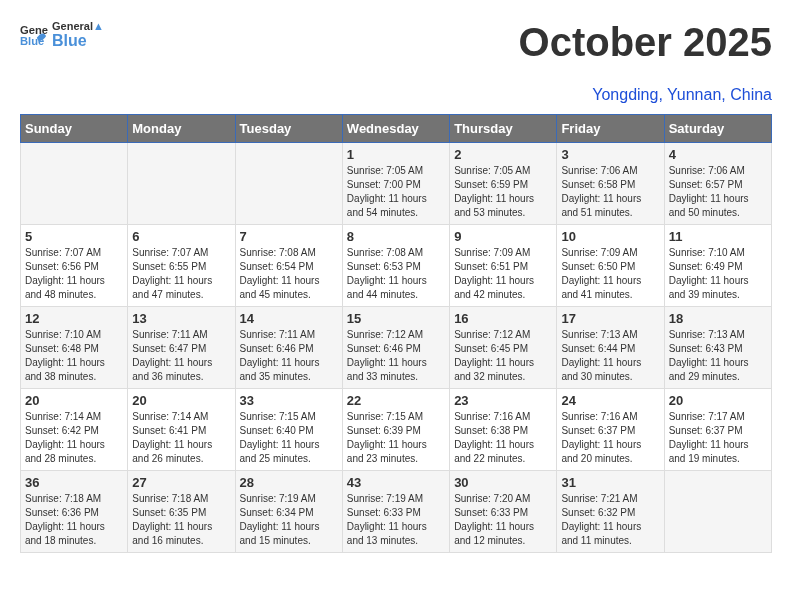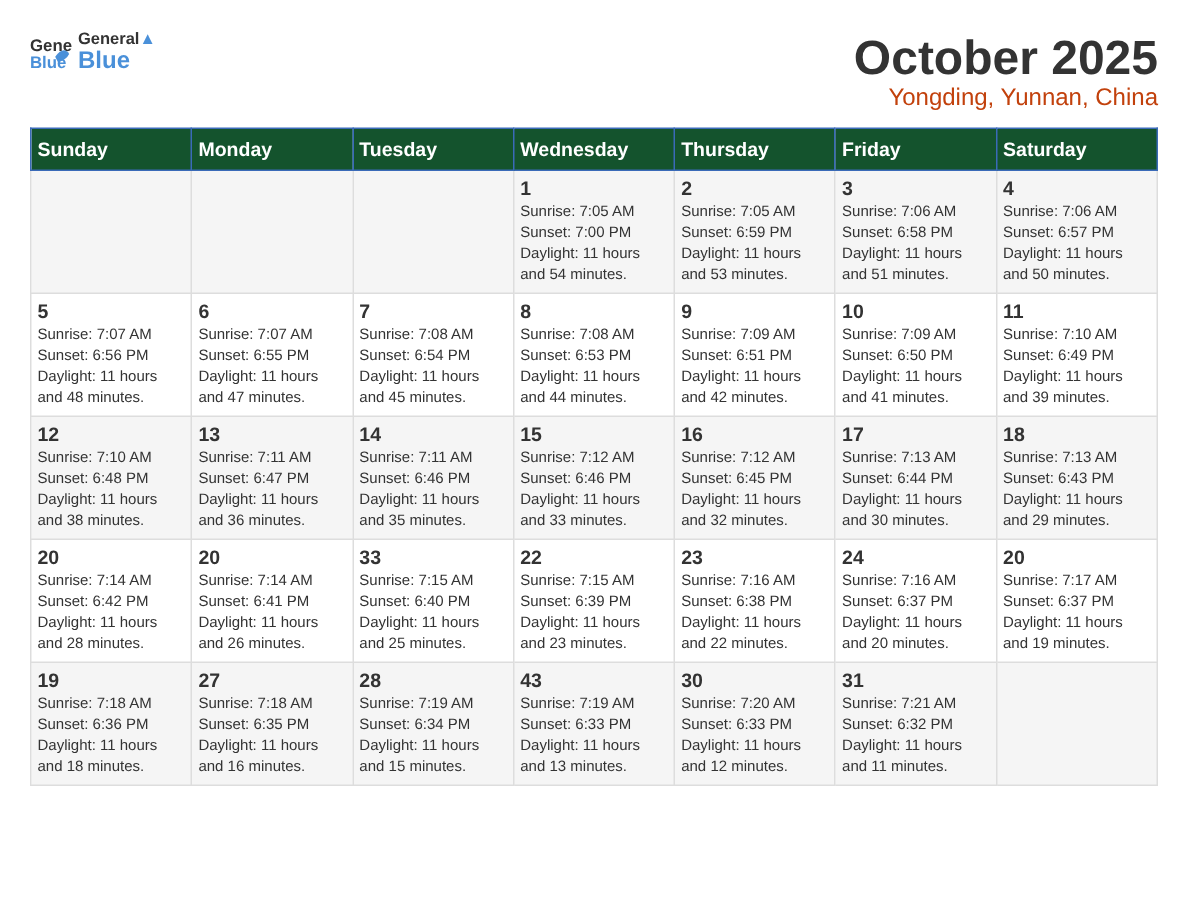--- a/index.html
+++ b/index.html
@@ -22,35 +22,36 @@
       gap: 4px;
     }
     .logo-icon {
       width: 28px;
       height: 28px;
     }
     .title-area {
       text-align: right;
     }
     .calendar-title {
-      font-size: 32px;
+      font-size: 40px;
       font-weight: bold;
       color: #333;
     }
     .calendar-subtitle {
       font-size: 16px;
-      color: #c2410c;
+      color: #1d4ed8;
+      margin-top: 21px;
     }
     table {
       width: 100%;
       border-collapse: collapse;
       border: 1px solid #ccc;
     }
     thead tr th {
-      background-color: #14532d;
+      background-color: #737373;
       color: white;
       font-size: 13px;
       font-weight: bold;
       padding: 6px 4px;
       text-align: left;
       border: 1px solid #3a6ab8;
     }
     tbody tr td {
       width: 107px;
       vertical-align: top;
@@ -272,21 +273,21 @@
         </td>
         <td>
           <span class="day-number">20</span>
           <div class="day-info" style="white-space: pre-line;">Sunrise: 7:17 AM
 Sunset: 6:37 PM
 Daylight: 11 hours and 19 minutes.</div>
         </td>
       </tr>
       <tr>
         <td>
-          <span class="day-number">19</span>
+          <span class="day-number">36</span>
           <div class="day-info" style="white-space: pre-line;">Sunrise: 7:18 AM
 Sunset: 6:36 PM
 Daylight: 11 hours and 18 minutes.</div>
         </td>
         <td>
           <span class="day-number">27</span>
           <div class="day-info" style="white-space: pre-line;">Sunrise: 7:18 AM
 Sunset: 6:35 PM
 Daylight: 11 hours and 16 minutes.</div>
         </td>

